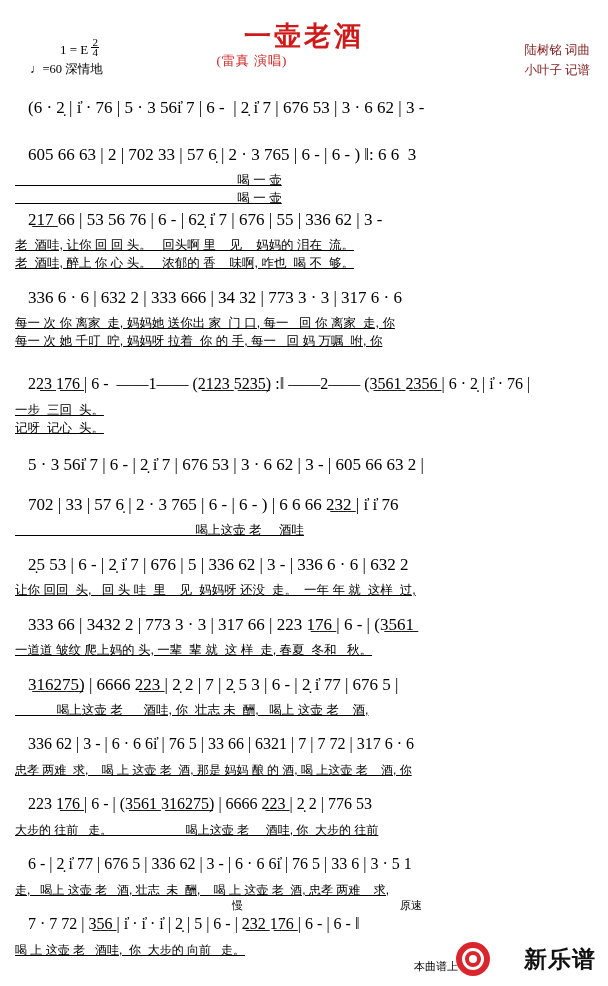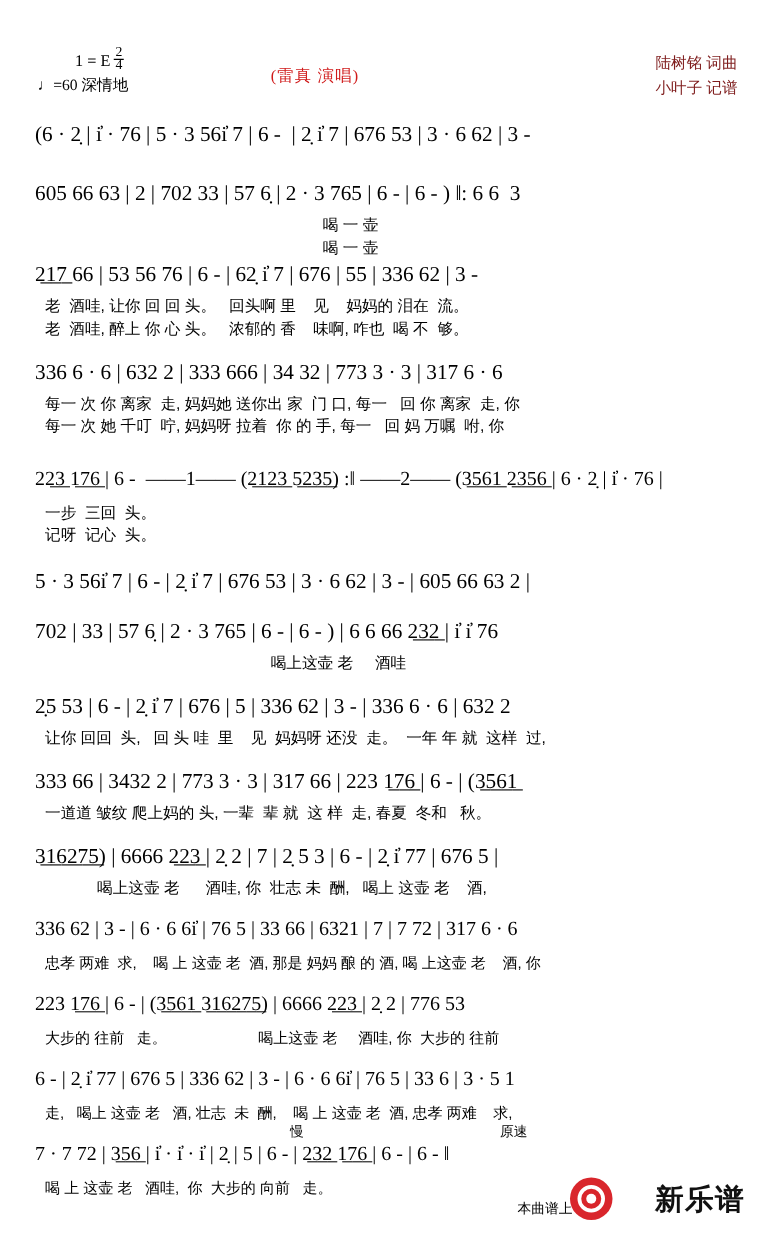--- a/index.html
+++ b/index.html
@@ -42,24 +42,25 @@
 
   
   .line{position:absolute;left:0;width:608px;}
   .notes{
     position:absolute;left:28px;right:18px;
     font-family:"Liberation Serif", serif;
     font-size:17px;color:#000;white-space:pre;
     letter-spacing:0px;
   }
   .lyric{
-    position:absolute;left:36px;right:18px;
+    position:absolute;left:15px;right:18px;
     font-family:"Liberation Sans", sans-serif;
     font-size:12.5px;color:#000;white-space:pre;
     letter-spacing:0px;
+    text-decoration:underline;
   }
   .smalltxt{
     position:absolute;font-family:"Liberation Sans", sans-serif;
     font-size:11px;color:#000;
   }
 
   
   .logo{
     position:absolute;right:12px;bottom:10px;
     display:flex;align-items:center;gap:6px;
@@ -86,20 +87,21 @@
     position:absolute;right:150px;bottom:12px;
     font-family:"Liberation Sans", sans-serif;
     font-size:11px;color:#000;
   }
 </style>
 </head>
 <body>
 
 <div class="sheet">
 
+  <div class="title">一壶老酒</div>
   <div class="subtitle">(雷真 演唱)</div>
 
   <div class="meta">
     <div>
       <span class="keysig">1 = E</span>
       <span class="timesig">
         <span class="num">2</span>
         <span class="den">4</span>
       </span>
     </div>

